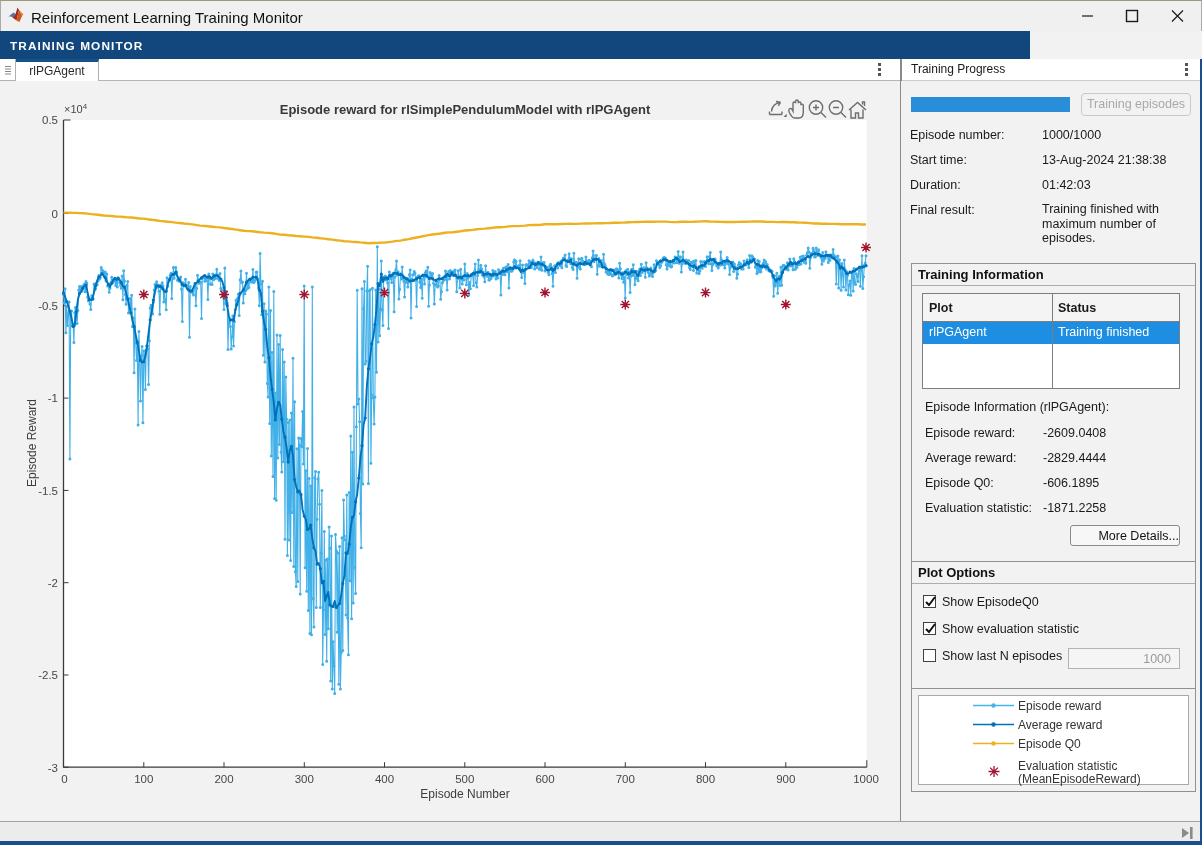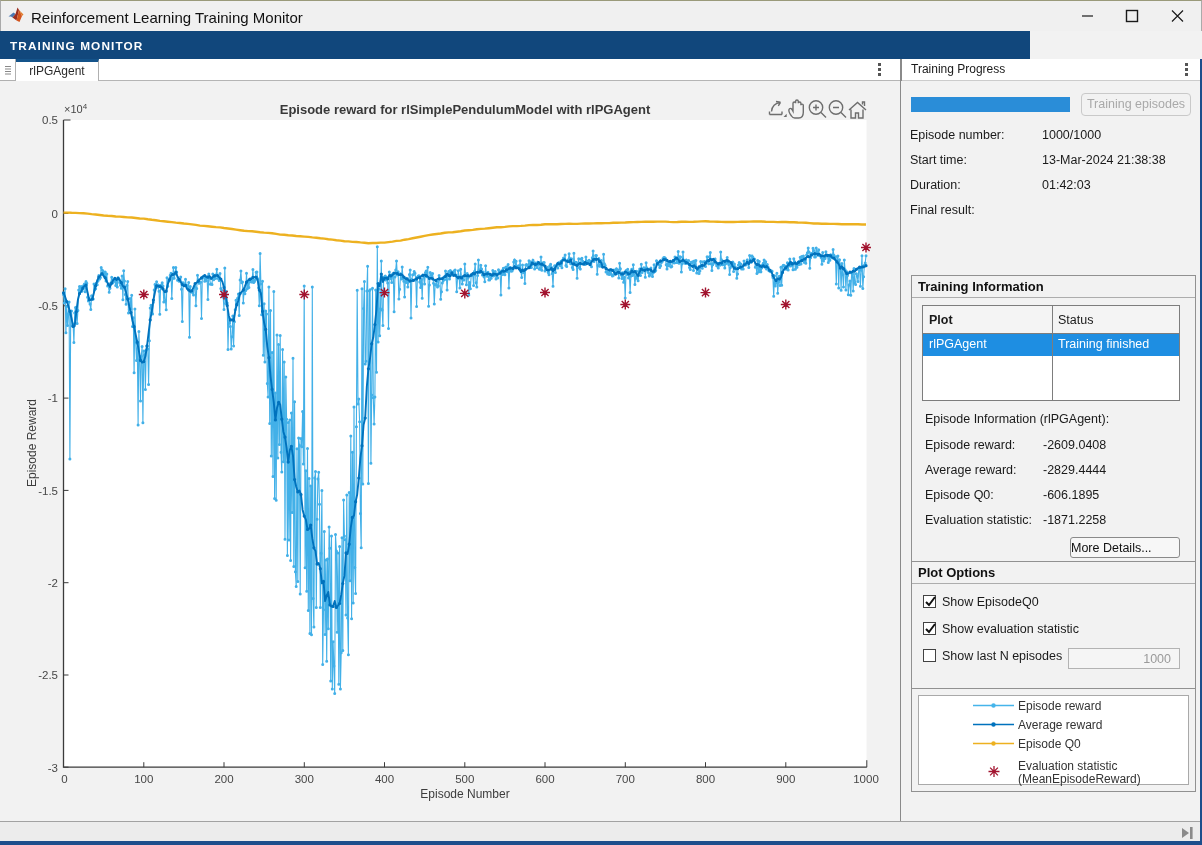--- a/index.html
+++ b/index.html
@@ -18,21 +18,21 @@
 .val{position:absolute;left:141px}
 #pbar{position:absolute;left:10px;top:16px;width:159px;height:15px;background:#2a8dd8}
 #tsbtn{position:absolute;left:180px;top:12px;width:110px;height:23px;border:1px solid #c9c9c9;border-radius:4px;color:#a9a9a9;text-align:center;line-height:21px;font-size:12.5px}
 .panel{position:absolute;left:10px;width:285px;border:1px solid #919191;background:#f2f2f2}
 .ptitle{font-weight:bold;font-size:13px;padding:3px 0 3px 6px;border-bottom:1px solid #adadad;color:#111}
 #agtable{position:absolute;left:10px;top:29px;width:258px;border:1px solid #7d7d7d;background:#fff}
 #agtable .hd{position:relative;height:28px;border-bottom:1px solid #7d7d7d;background:#f4f4f4}
 #agtable .hd div,#agtable .r1 div{position:absolute;font-size:12.5px}
 #agtable .r1{position:relative;height:22px;background:#1e8ee2;color:#fff}
 #agtable .colline{position:absolute;left:129px;top:0;width:1px;height:95px;background:#7d7d7d}
-.btn{position:absolute;border:1px solid #8a8a8a;border-radius:3px;background:#f7f7f7;text-align:left;font-size:12.5px;color:#111}
+.btn{position:absolute;border:1px solid #8a8a8a;border-radius:3px;background:#f7f7f7;text-align:right;font-size:12.5px;color:#111}
 .cb{position:absolute;width:13px;height:13px;border:1.5px solid #424242;background:#fff}
 .cb svg{position:absolute;left:-1px;top:-2px}
 #nbox{position:absolute;left:156px;top:86px;width:112px;height:21px;border:1px solid #b3b3b3;background:#f5f5f5;color:#9a9a9a;font-size:12.5px;text-align:right;line-height:20px;padding-right:8px}
 #legend{position:absolute;left:10px;top:607px;width:285px;height:104px;border:1px solid #919191;background:#f2f2f2}
 #legendin{position:absolute;left:6px;top:6px;right:6px;bottom:6px;background:#fff;border:1px solid #a9a9a9}
 #statusbar{left:0;top:821px;width:1202px;height:20px;background:#ececec;border-top:1px solid #a2a2a2}
 #botstrip{left:0;top:841px;width:1202px;height:4px;background:#1d4e8c}
 #rightedge{left:1200px;top:59px;width:2px;height:786px;background:#1d4e8c}
 text{font-family:"Liberation Sans",sans-serif}
 </style></head><body>
@@ -148,31 +148,32 @@
   </svg>
 </div>
 <div class="abs" id="divider"></div>
 
 <div class="abs" id="rpanel">
   <div id="pbar"></div>
   <div id="tsbtn">Training episodes</div>
   <div class="row" style="top:47px">Episode number:</div>
     <div class="val" style="top:47px">1000/1000</div>
   <div class="row" style="top:72px">Start time:</div>
-    <div class="val" style="top:72px">13-Mar-2024 21:38:38</div>
+    <div class="val" style="top:72px">13-Aug-2024 21:38:38</div>
   <div class="row" style="top:97px">Duration:</div>
     <div class="val" style="top:97px">01:42:03</div>
   <div class="row" style="top:122px">Final result:</div>
-
-  <div class="panel" style="top:194px;height:371px">
+  <div class="val" style="top:121px;width:125px;line-height:14.6px">Training finished with maximum number of episodes.</div>
+
+  <div class="panel" style="top:182px;height:371px">
     <div class="ptitle">Training Information</div>
     <div id="agtable">
       <div class="hd">
           <div style="left:6px;top:7px;font-weight:bold">Plot</div>
-          <div style="left:135px;top:7px;font-weight:normal">Status</div>
+          <div style="left:135px;top:7px;font-weight:bold">Status</div>
         </div>
       <div class="r1">
           <div style="left:6px;top:3px">rlPGAgent</div>
           <div style="left:135px;top:3px">Training finished</div>
         </div>
       <div style="height:44px;background:#fff"></div>
       <div class="colline"></div>
     </div>
     <div style="position:absolute;left:13px;top:136px;font-weight:normal">Episode Information (rlPGAgent):</div>
     <div style="position:absolute;left:13px;top:162px">Episode reward:</div>

